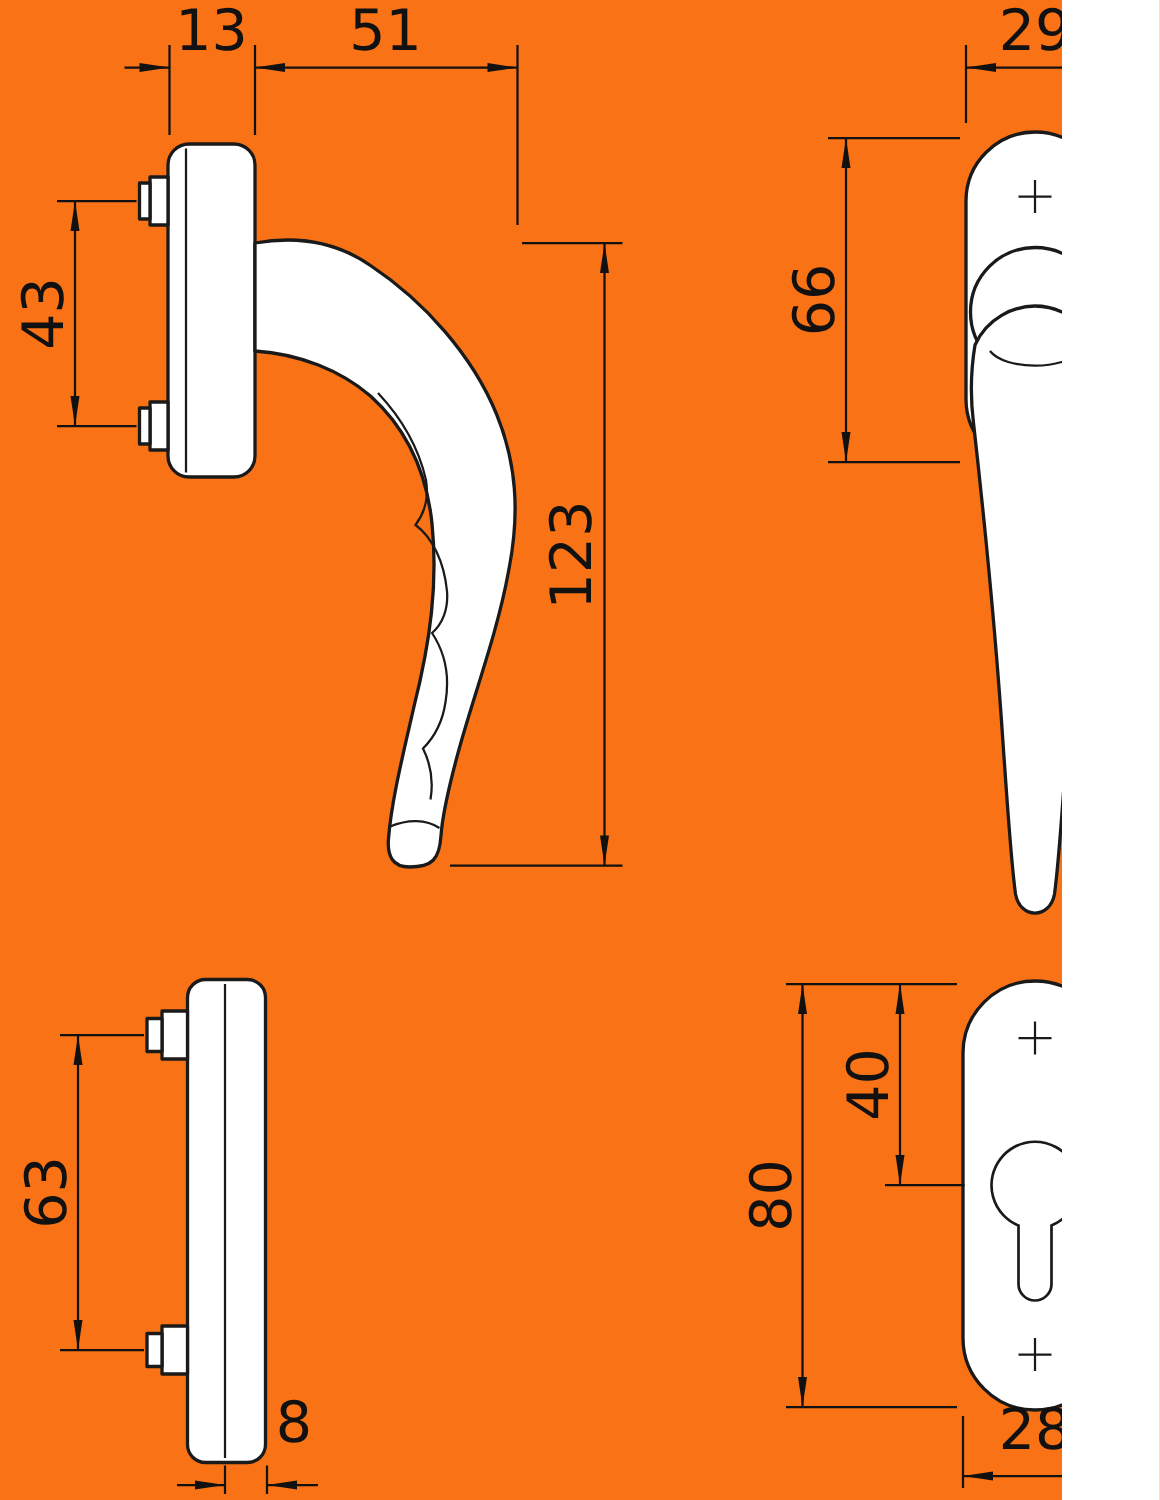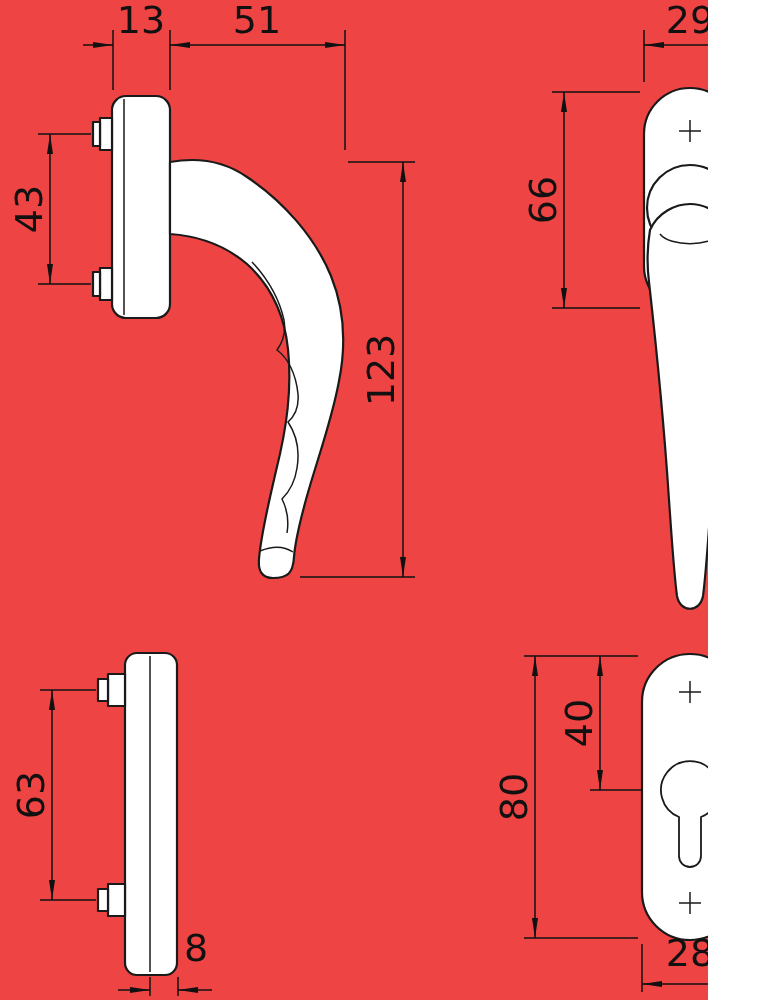--- a/index.html
+++ b/index.html
@@ -1,16 +1,16 @@
 <!DOCTYPE html>
 <html><head>
 <meta charset="utf-8">
 <style>
   html,body{margin:0;padding:0;background:#ffffff;}
-  .stage{position:relative;width:708px;height:1000px;background:#ef4444;overflow:hidden;}
+  .stage{position:relative;width:708px;height:1000px;background:#f97316;overflow:hidden;}
   svg{display:block;}
   .outline{fill:#ffffff;stroke:#1a1a1a;stroke-width:2.2;stroke-linejoin:round;}
   .detail{fill:none;stroke:#1a1a1a;stroke-width:1.8;stroke-linecap:round;}
   .thin{fill:none;stroke:#1a1a1a;stroke-width:1.5;}
   .dim{fill:none;stroke:#111111;stroke-width:1.5;}
   .dimtext{font-family:"DejaVu Sans","Liberation Sans",sans-serif;font-size:38px;fill:#111111;}
 </style>
 </head>
 <body>
 

